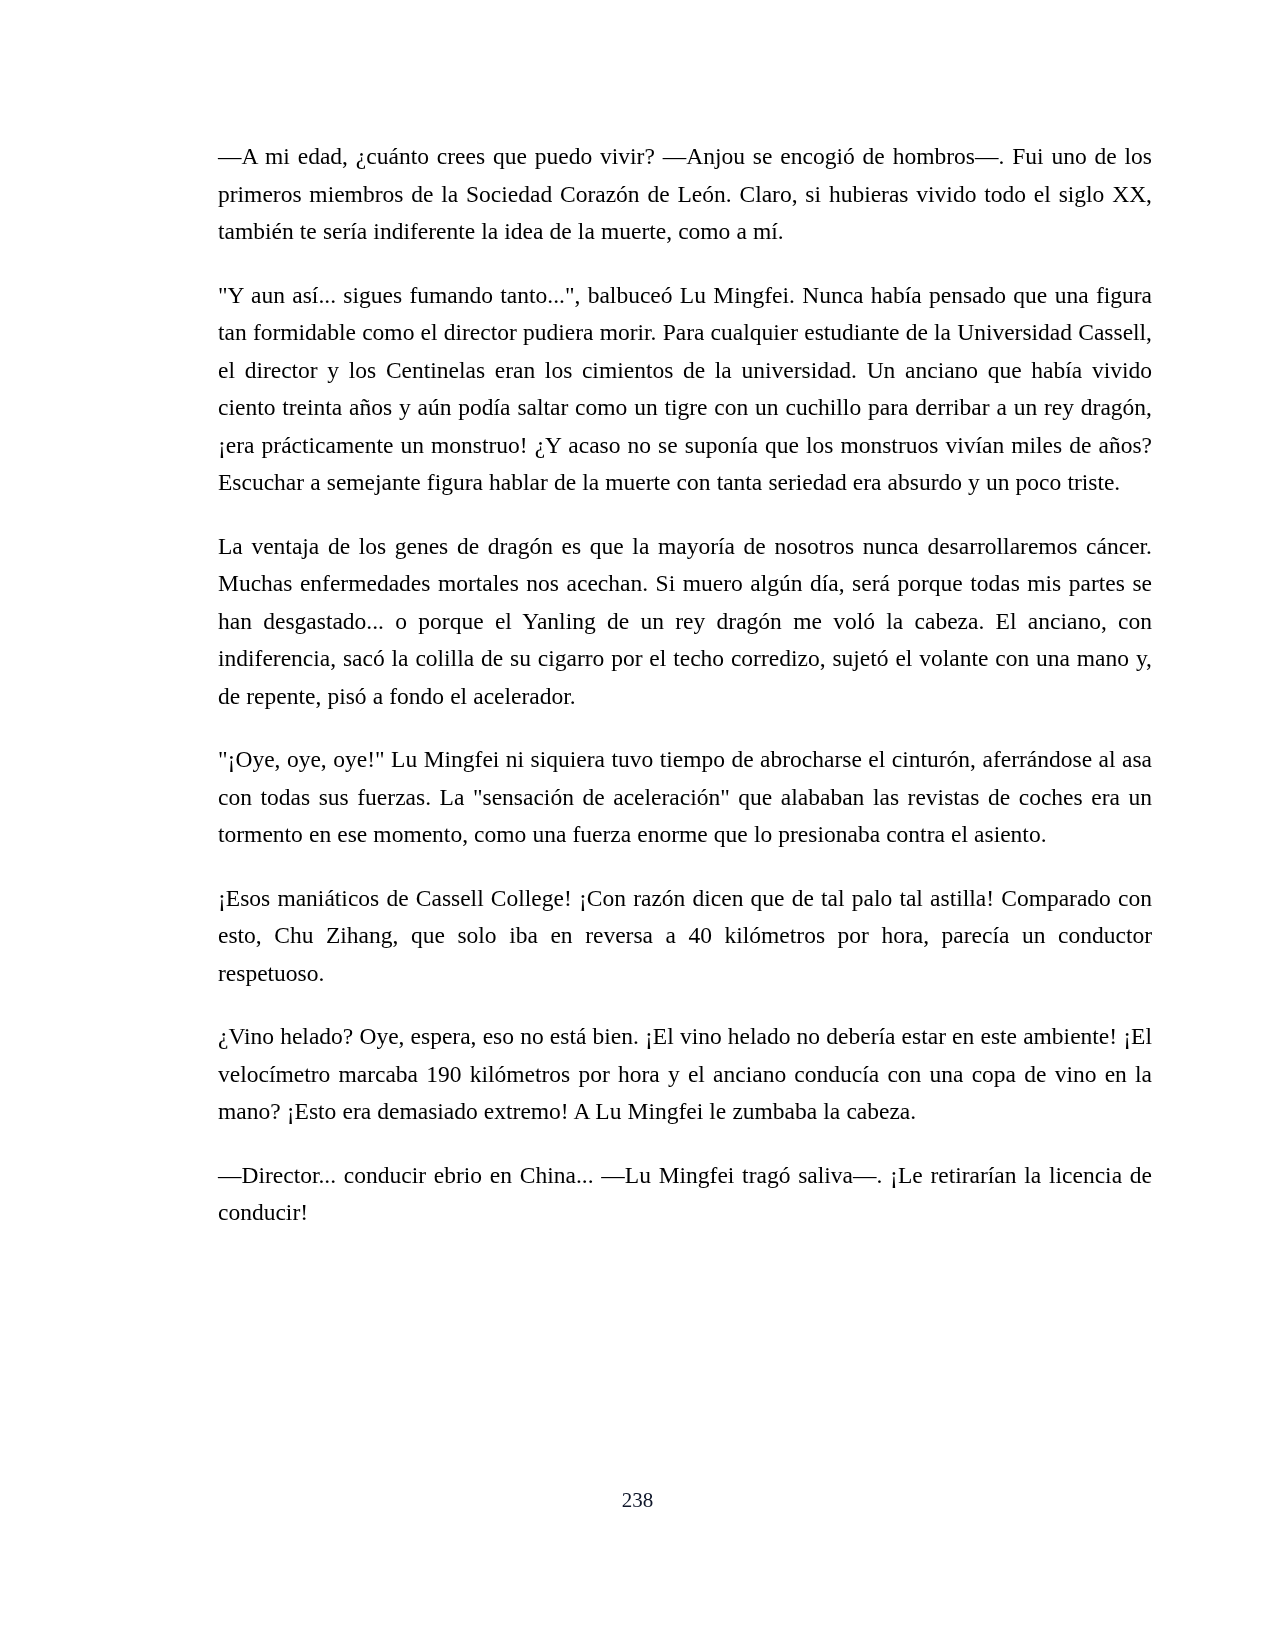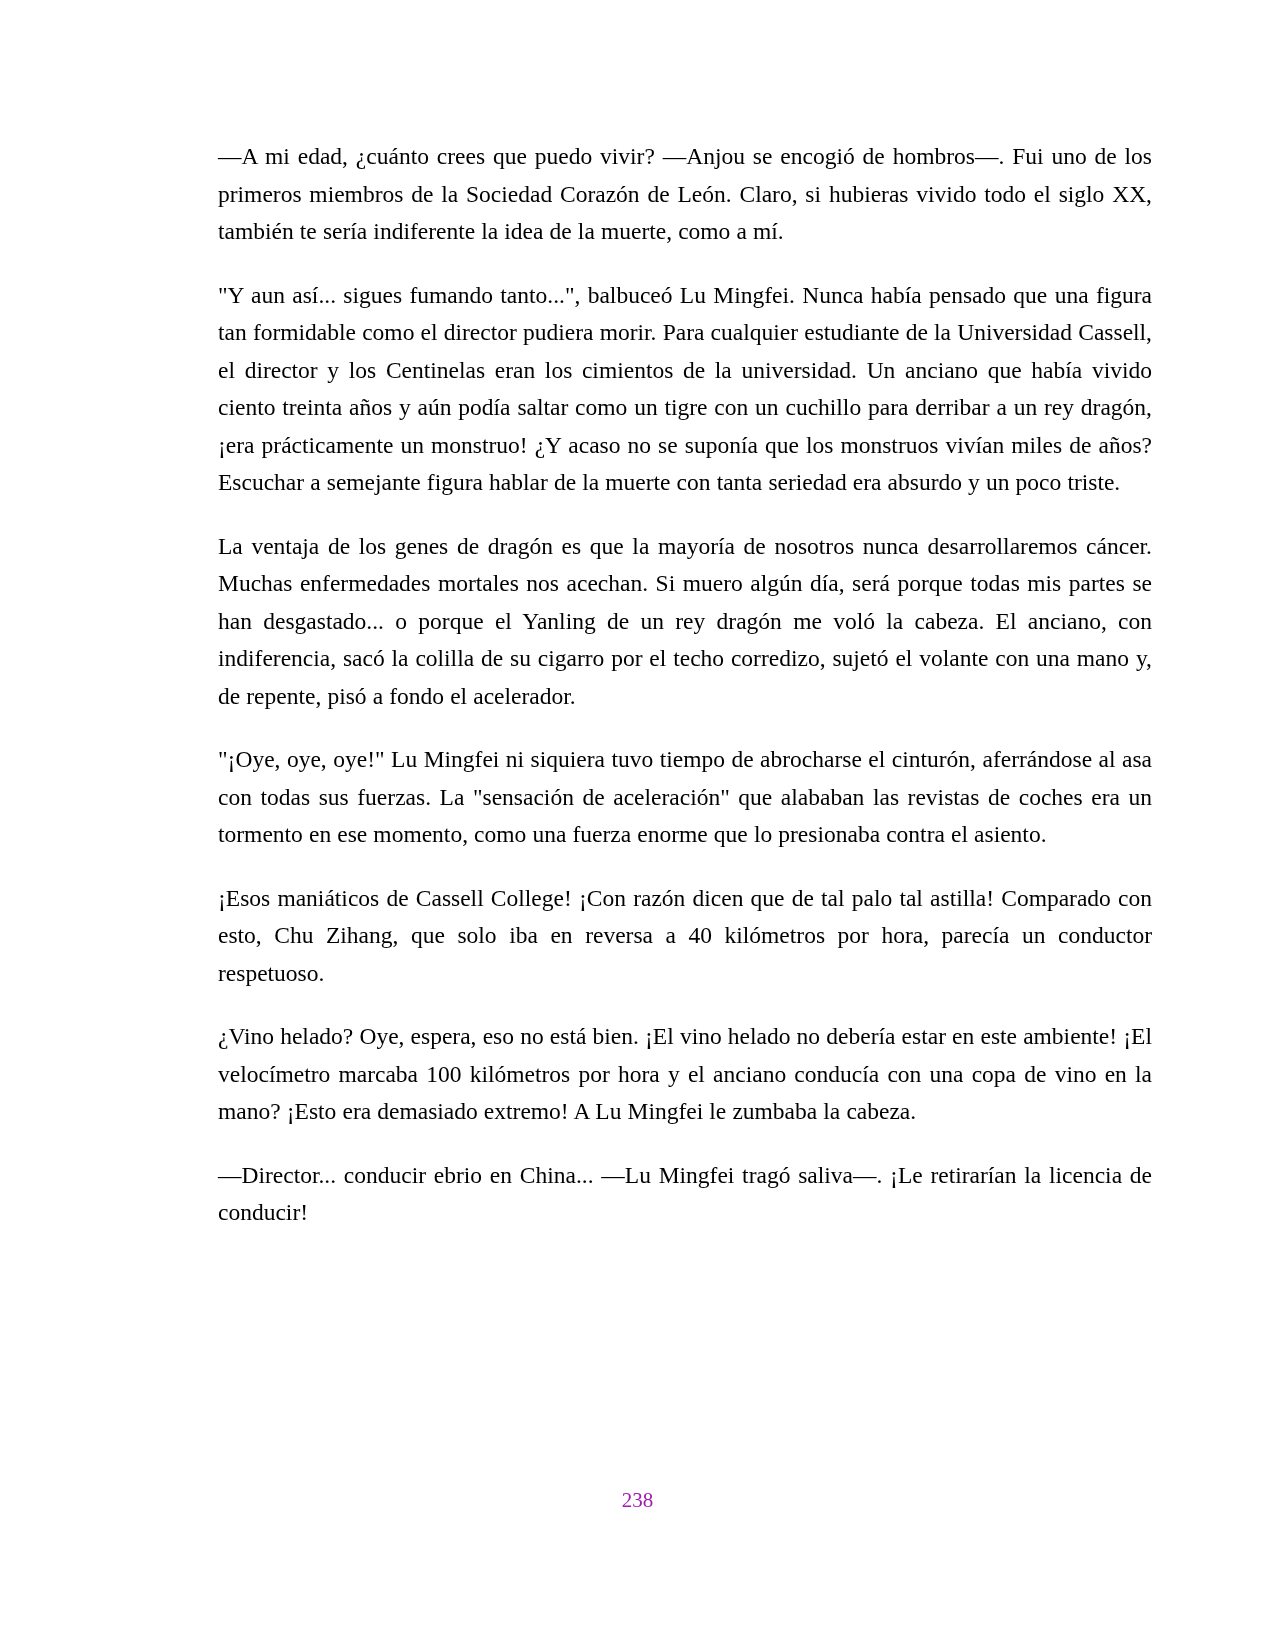--- a/index.html
+++ b/index.html
@@ -41,33 +41,33 @@
     margin-bottom: 0;
   }
   .page-number {
     position: absolute;
     left: 0;
     right: 0;
     top: 1487px;
     text-align: center;
     font-size: 21px;
     line-height: 26px;
-    color: #a21caf;
+    color: #0f172a;
   }
 </style>
 </head>
 <body>
 
 <div class="page">
 
   <div class="text-column">
     <p class="para">—A mi edad, ¿cuánto crees que puedo vivir? —Anjou se encogió de hombros—. Fui uno de los primeros miembros de la Sociedad Corazón de León. Claro, si hubieras vivido todo el siglo XX, también te sería indiferente la idea de la muerte, como a mí.</p>
     <p class="para">"Y aun así... sigues fumando tanto...", balbuceó Lu Mingfei. Nunca había pensado que una figura tan formidable como el director pudiera morir. Para cualquier estudiante de la Universidad Cassell, el director y los Centinelas eran los cimientos de la universidad. Un anciano que había vivido ciento treinta años y aún podía saltar como un tigre con un cuchillo para derribar a un rey dragón, ¡era prácticamente un monstruo! ¿Y acaso no se suponía que los monstruos vivían miles de años? Escuchar a semejante figura hablar de la muerte con tanta seriedad era absurdo y un poco triste.</p>
     <p class="para">La ventaja de los genes de dragón es que la mayoría de nosotros nunca desarrollaremos cáncer. Muchas enfermedades mortales nos acechan. Si muero algún día, será porque todas mis partes se han desgastado... o porque el Yanling de un rey dragón me voló la cabeza. El anciano, con indiferencia, sacó la colilla de su cigarro por el techo corredizo, sujetó el volante con una mano y, de repente, pisó a fondo el acelerador.</p>
     <p class="para">"¡Oye, oye, oye!" Lu Mingfei ni siquiera tuvo tiempo de abrocharse el cinturón, aferrándose al asa con todas sus fuerzas. La "sensación de aceleración" que alababan las revistas de coches era un tormento en ese momento, como una fuerza enorme que lo presionaba contra el asiento.</p>
     <p class="para">¡Esos maniáticos de Cassell College! ¡Con razón dicen que de tal palo tal astilla! Comparado con esto, Chu Zihang, que solo iba en reversa a 40 kilómetros por hora, parecía un conductor respetuoso.</p>
-    <p class="para">¿Vino helado? Oye, espera, eso no está bien. ¡El vino helado no debería estar en este ambiente! ¡El velocímetro marcaba 100 kilómetros por hora y el anciano conducía con una copa de vino en la mano? ¡Esto era demasiado extremo! A Lu Mingfei le zumbaba la cabeza.</p>
+    <p class="para">¿Vino helado? Oye, espera, eso no está bien. ¡El vino helado no debería estar en este ambiente! ¡El velocímetro marcaba 190 kilómetros por hora y el anciano conducía con una copa de vino en la mano? ¡Esto era demasiado extremo! A Lu Mingfei le zumbaba la cabeza.</p>
     <p class="para">—Director... conducir ebrio en China... —Lu Mingfei tragó saliva—. ¡Le retirarían la licencia de conducir!</p>
   </div>
 
   <div class="page-number">238</div>
 
 </div>
 
 </body></html>

